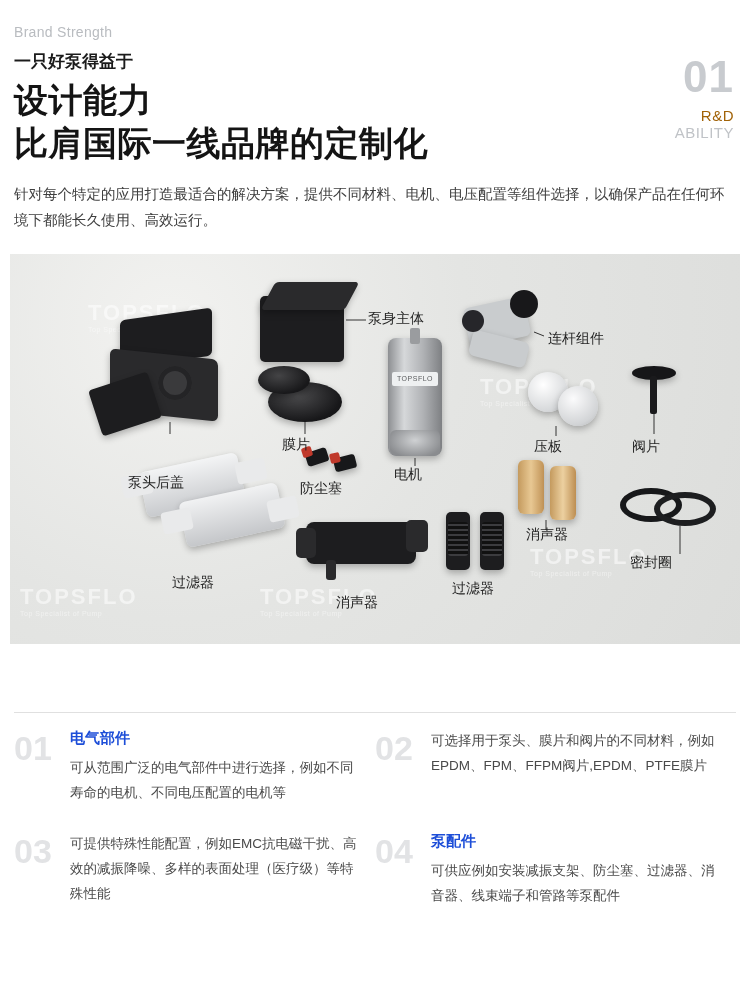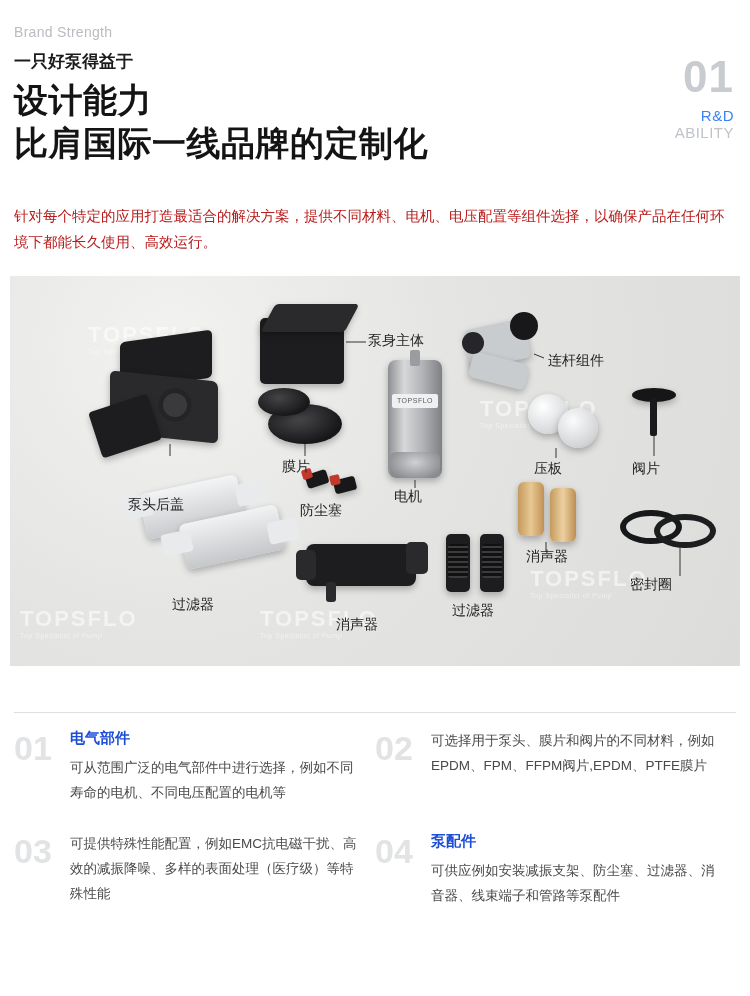--- a/index.html
+++ b/index.html
@@ -50,35 +50,35 @@
     line-height: 1.15;
   }
   .corner-num {
     font-size: 44px;
     font-weight: bold;
     color: #c8cbcf;
     letter-spacing: 1px;
   }
   .corner-sub {
     font-size: 15px;
-    color: #3b82f6;
+    color: #a16207;
     letter-spacing: 0.5px;
     margin-top: 4px;
   }
   .corner-sub2 {
     font-size: 15px;
     color: #c0c3c7;
     letter-spacing: 0.5px;
   }
 
   .intro {
-    margin: 38px 14px 0 14px;
+    margin: 16px 14px 0 14px;
     font-size: 14.5px;
     line-height: 1.85;
-    color: #b91c1c;
+    color: #404040;
     max-width: 716px;
   }
 
   
   .photo {
     position: relative;
     margin: 20px 10px 0 10px;
     width: 730px;
     height: 390px;
     background: #e8e9e7;

